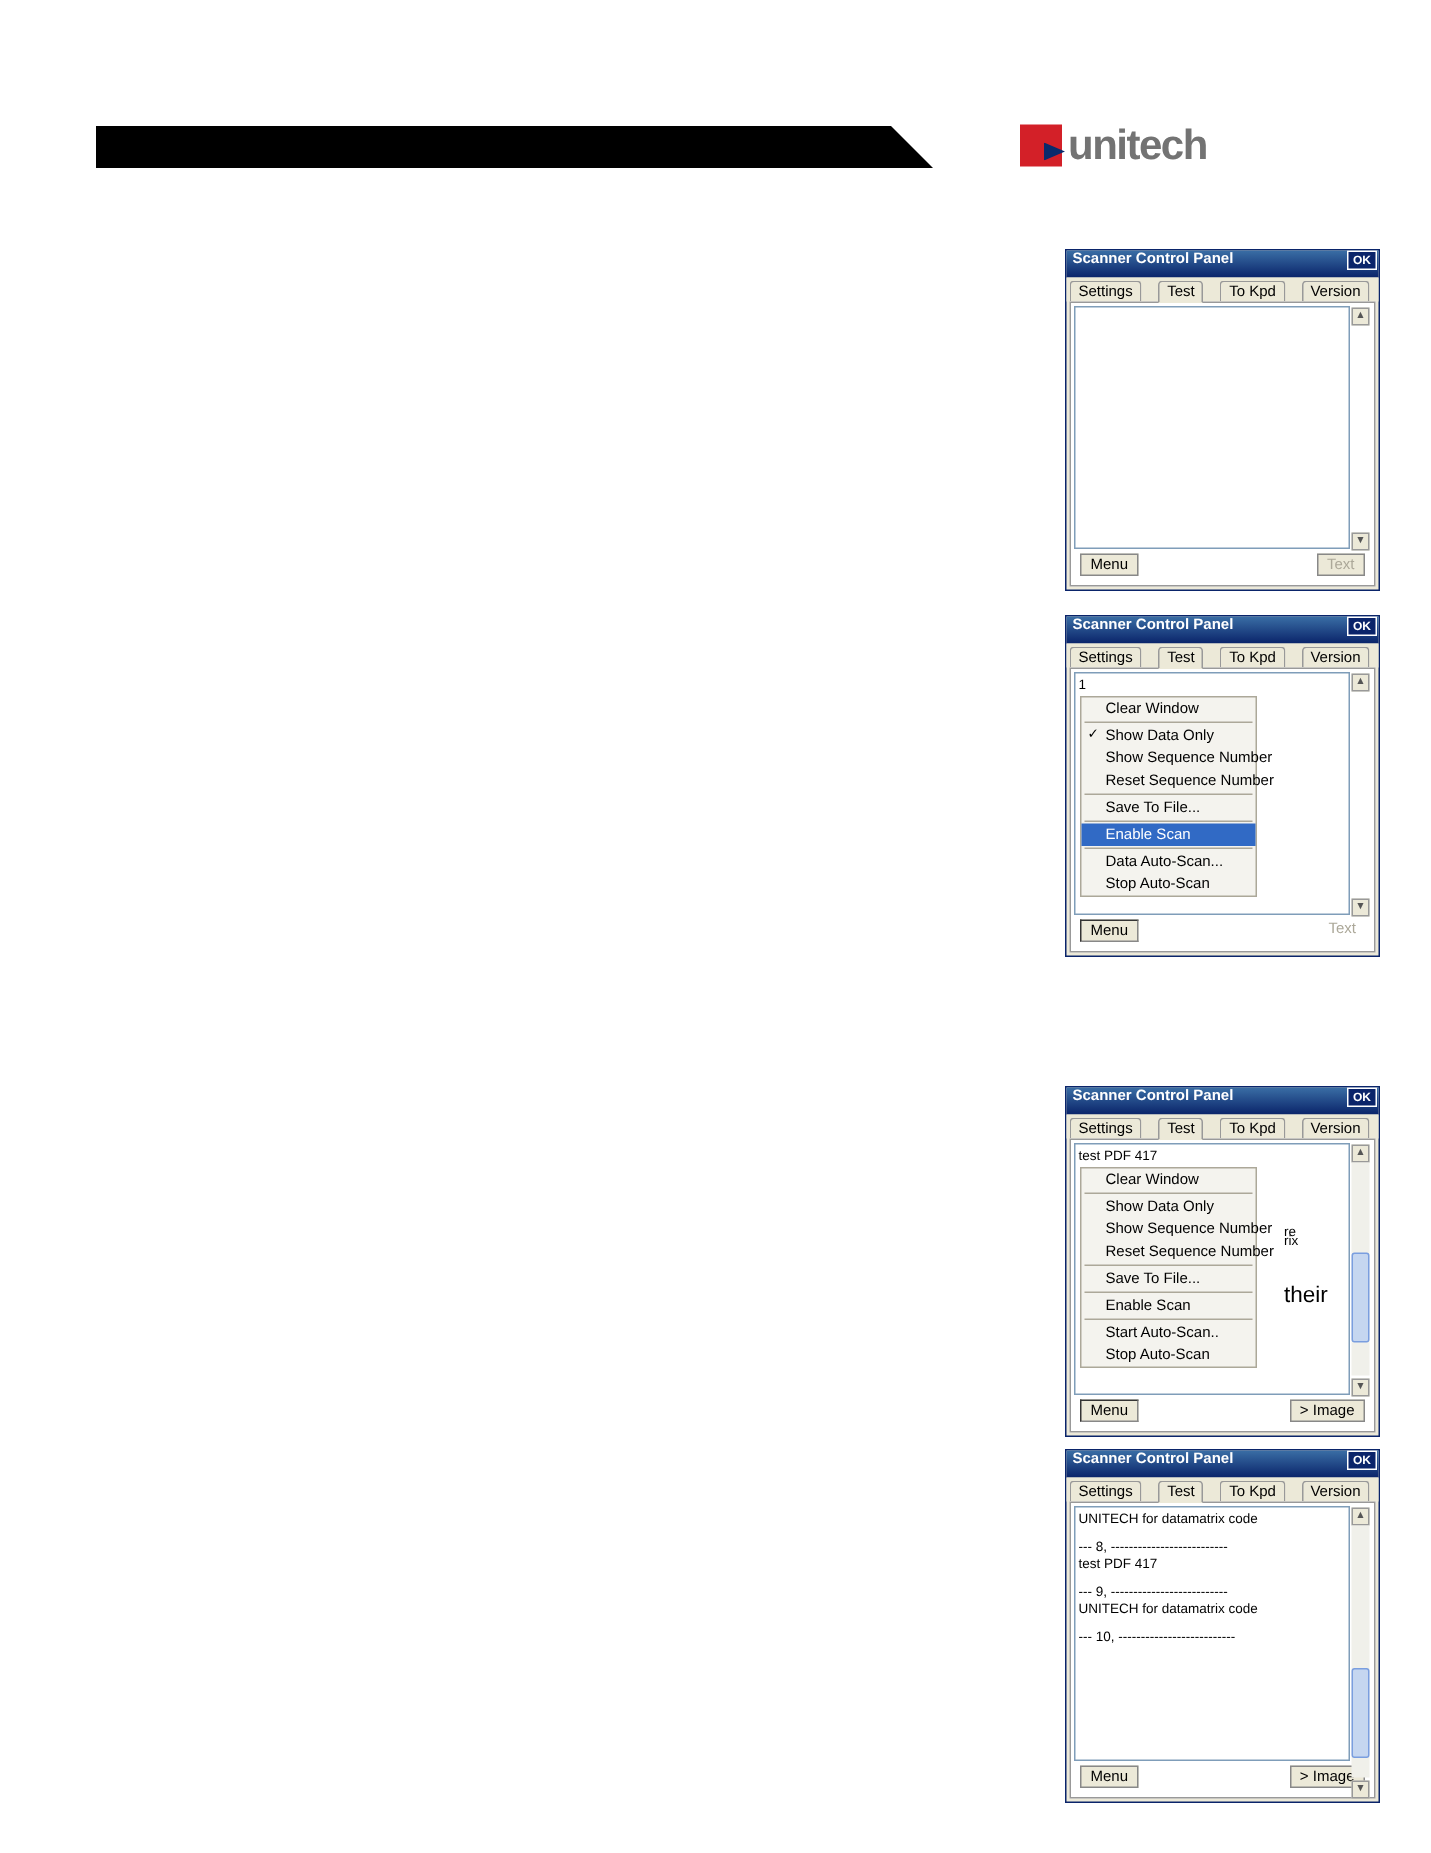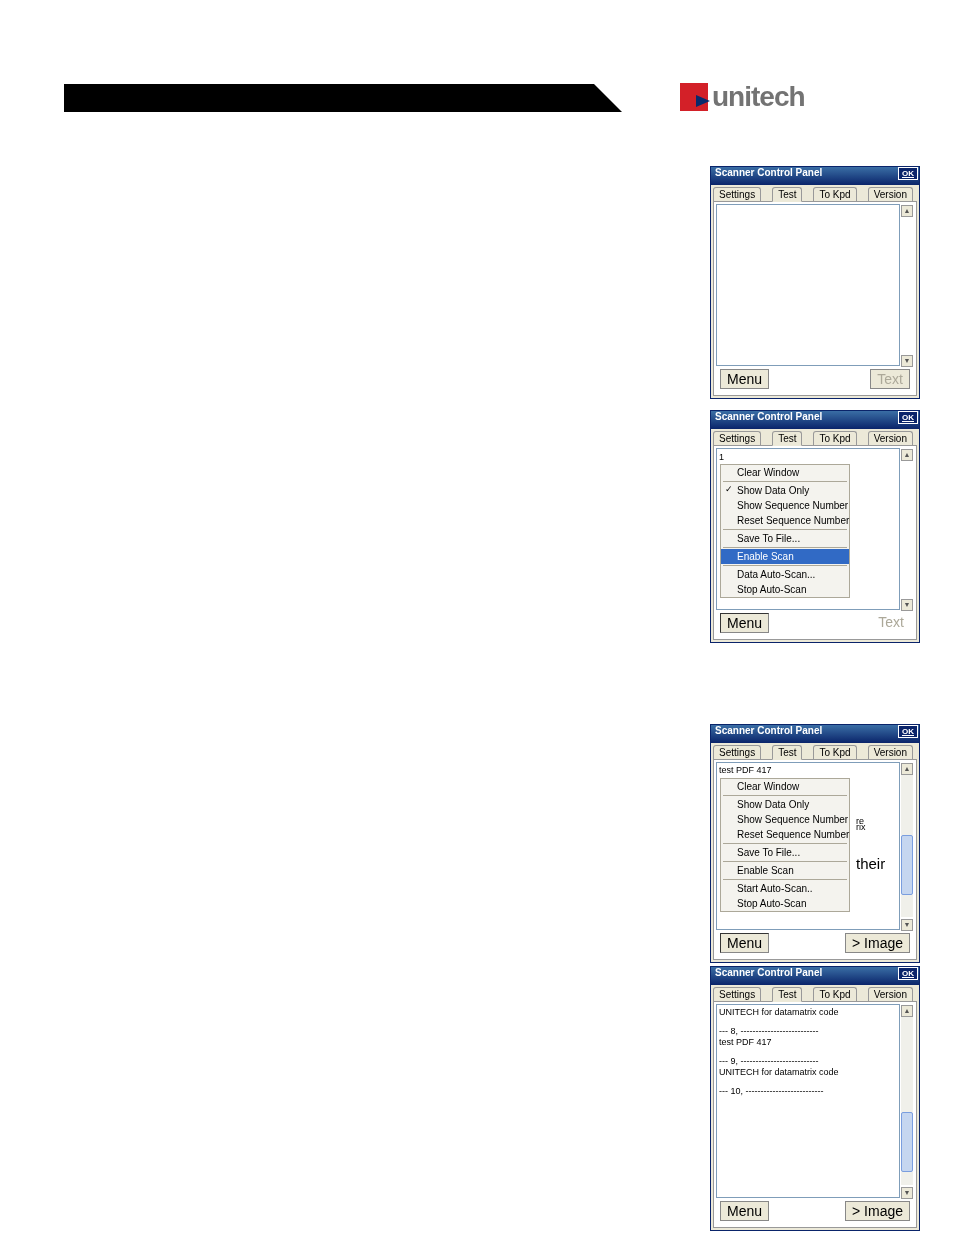--- a/index.html
+++ b/index.html
@@ -75,21 +75,20 @@
   .ok-btn {
     background: #0a246a;
     color: #fff;
     border: 1px solid #fff;
     font-size: 8px;
     font-weight: bold;
     padding: 0 3px;
     margin-right: 1px;
     height: 13px;
     line-height: 11px;
-    text-decoration: underline;
   }
   .tabs {
     display: flex;
     padding: 2px 2px 0 2px;
     background: #ece9d8;
     gap: 12px;
   }
   .tab {
     border: 1px solid #999;
     border-bottom: none;
@@ -150,34 +149,34 @@
     border-radius: 2px;
   }
   .bottom-row {
     display: flex;
     justify-content: space-between;
     padding: 3px 4px 4px 4px;
   }
   .btn {
     border: 1px solid #888;
     background: #ece9d8;
-    font-size: 14px;
+    font-size: 10px;
     padding: 1px 6px;
     color: #000;
   }
   .btn.disabled { color: #aca899; margin-left: 32px; }
   .btn.pressed { border: 1px inset #888; }
 
   .popup-menu {
     position: absolute;
     background: #f4f3ee;
     border: 1px solid #aca899;
     font-size: 10px;
     color: #000;
-    width: 130px;
+    width: 118px;
   }
   .popup-menu .mi {
     padding: 2px 6px 2px 16px;
     position: relative;
     white-space: nowrap;
   }
   .popup-menu .sep {
     border-top: 1px solid #aca899;
     margin: 1px 2px;
   }
@@ -196,21 +195,21 @@
   #win1 { top: 166px; left: 710px; }
   #win1 .pane-inner { height: 162px; }
 
   #win2 { top: 410px; left: 710px; }
   #win2 .pane-inner { height: 162px; }
 
   #win3 { top: 724px; left: 710px; }
   #win3 .pane-inner { height: 168px; }
 
   #win4 { top: 966px; left: 710px; }
-  #win4 .pane-inner { height: 194px; }
+  #win4 .pane-inner { height: 170px; }
 
   .content-text {
     font-size: 9px;
     line-height: 11px;
     color: #000;
   }
 </style>
 </head>
 <body>
 

